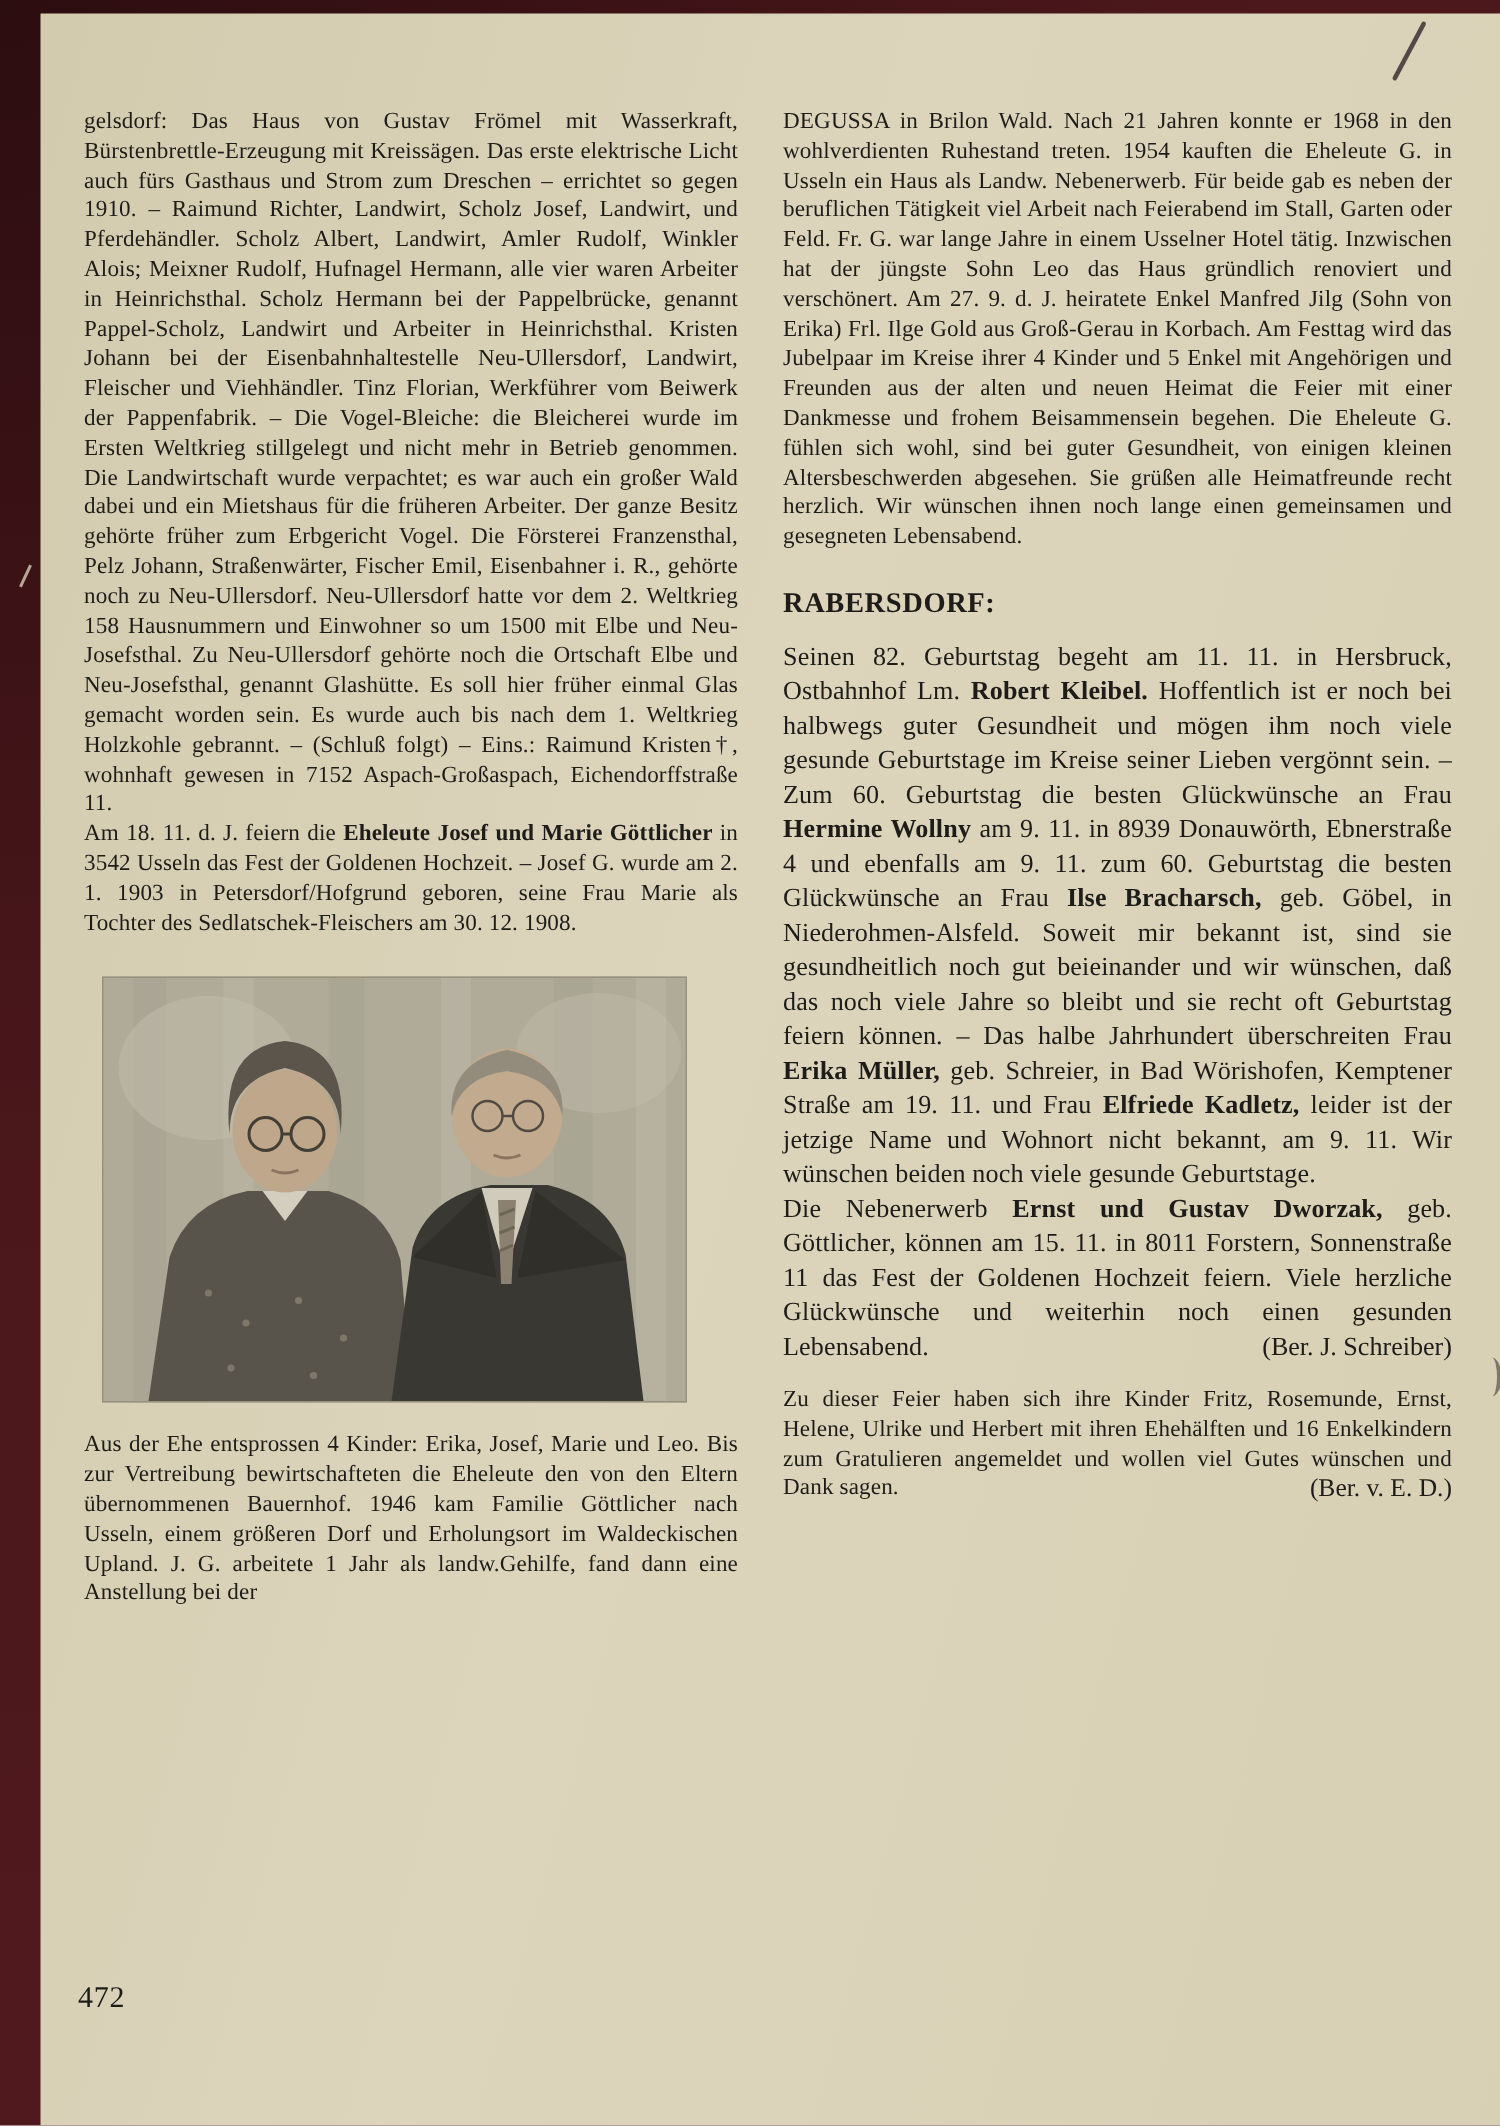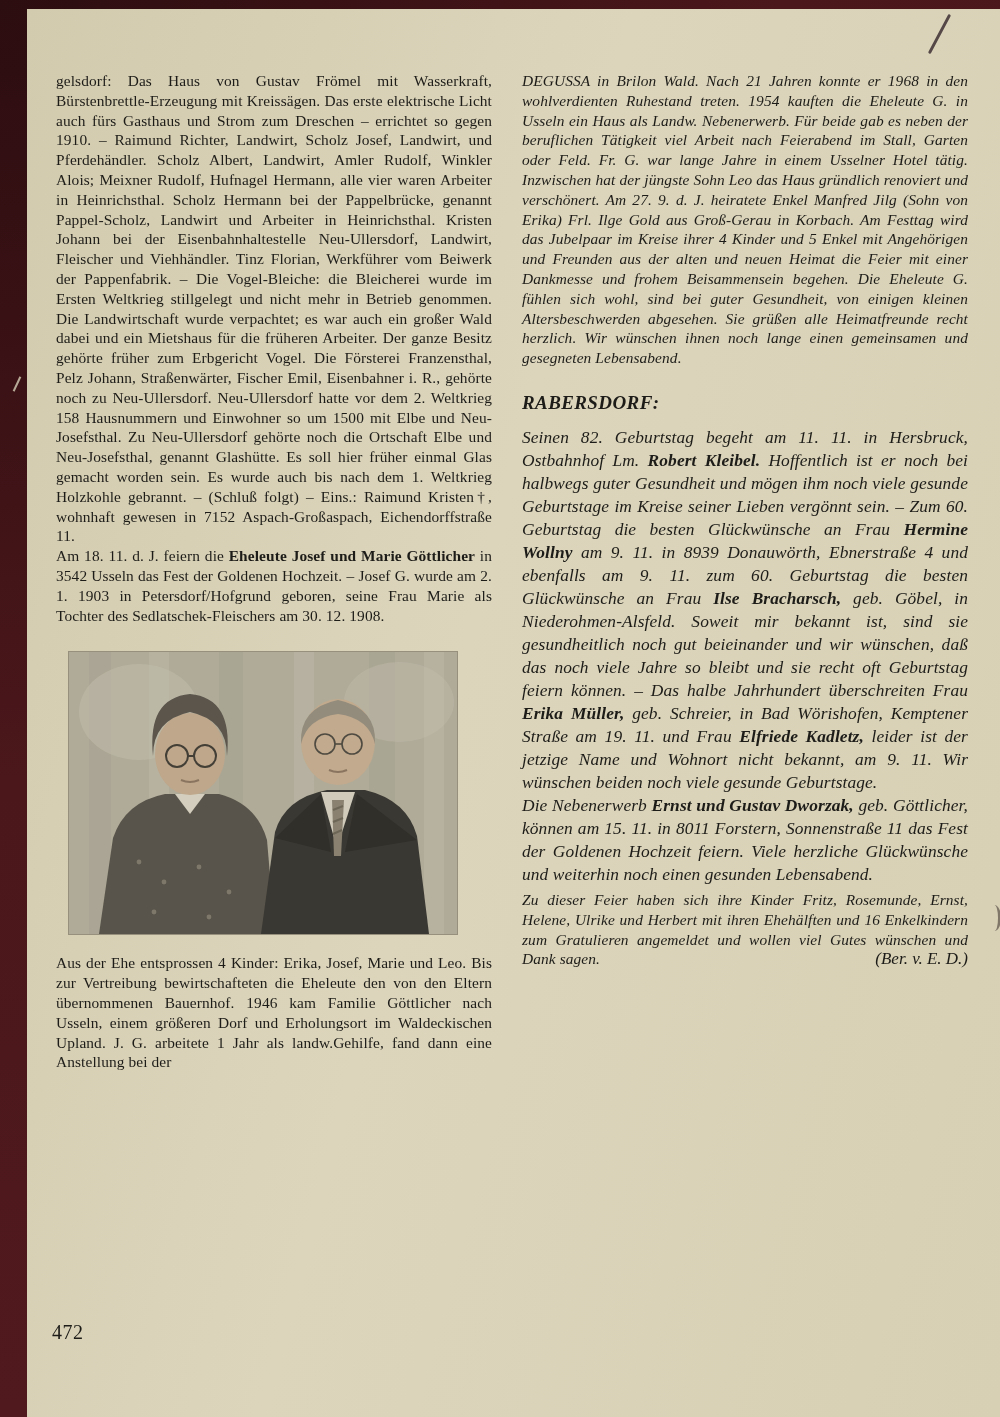--- a/index.html
+++ b/index.html
@@ -11,42 +11,42 @@
   }
   .paper{
     position:absolute;left:27px;top:9px;right:0;bottom:0;
     background:linear-gradient(105deg,#d3cbae 0%,#dcd5bc 45%,#d7d0b4 100%);
   }
   .content{
     padding:62px 0 0 29px;
     display:flex;gap:30px;
   }
   .col-left{width:436px;flex:0 0 436px;}
-  .col-right{width:446px;flex:0 0 446px;font-style:italic;}
+  .col-right{width:446px;flex:0 0 446px;}
   p{margin:0;}
   .body{
     font-size:15.4px;line-height:19.8px;text-align:justify;
     letter-spacing:0.1px;
   }
   .big{
     font-size:17.4px;line-height:23px;
   }
   .h-caps{
     font-size:16.8px;font-weight:bold;letter-spacing:0.4px;
     margin:26px 0 12px 0;
   }
   .h-caps-lg{
     font-size:19px;margin:24px 0 12px 0;
   }
   .h-gh{
     font-size:17.6px;font-weight:bold;margin:16px 0 8px 0;
   }
   .b{font-weight:bold;}
   .para2{margin-top:15px;}
-  .para3{margin-top:4px;}
+  .para3{margin-top:14px;}
   .byline{text-align:right;}
   .byline.big-size{font-size:17.4px;line-height:23px;margin-top:-23px;}
   .byline.small-size{font-size:17px;line-height:19.8px;margin-top:-19.8px;}
   figure.photo{
     margin:26px 0 18px 12px;width:388px;height:282px;
     border:1px solid #96907d;overflow:hidden;background:#b3af9f;
   }
   figure.photo svg{display:block;}
   .page-number{
     position:absolute;left:25px;top:1312px;
@@ -129,20 +129,21 @@
 
     <div class="col-right">
       <p class="body" lang="de">DEGUSSA in Brilon Wald. Nach 21 Jahren konnte er 1968 in den wohlverdienten Ruhestand treten. 1954 kauften die Eheleute G. in Usseln ein Haus als Landw. Nebenerwerb. Für beide gab es neben der beruflichen Tätigkeit viel Arbeit nach Feierabend im Stall, Garten oder Feld. Fr. G. war lange Jahre in einem Usselner Hotel tätig. Inzwischen hat der jüngste Sohn Leo das Haus gründlich renoviert und verschönert. Am 27. 9. d. J. heiratete Enkel Manfred Jilg (Sohn von Erika) Frl. Ilge Gold aus Groß-Gerau in Korbach. Am Festtag wird das Jubelpaar im Kreise ihrer 4 Kinder und 5 Enkel mit Angehörigen und Freunden aus der alten und neuen Heimat die Feier mit einer Dankmesse und frohem Beisammensein begehen. Die Eheleute G. fühlen sich wohl, sind bei guter Gesundheit, von einigen kleinen Altersbeschwerden abgesehen. Sie grüßen alle Heimatfreunde recht herzlich. Wir wünschen ihnen noch lange einen gemeinsamen und gesegneten Lebensabend.</p>
 
       <h2 class="h-caps h-caps-lg">RABERSDORF:</h2>
 
       <p class="body big" lang="de"><span>Seinen 82. Geburtstag begeht am 11. 11. in Hersbruck, Ostbahnhof Lm. </span><span class="b">Robert Kleibel.</span><span> Hoffentlich ist er noch bei halbwegs guter Gesundheit und mögen ihm noch viele gesunde Geburtstage im Kreise seiner Lieben vergönnt sein. – Zum 60. Geburtstag die besten Glückwünsche an Frau </span><span class="b">Hermine Wollny</span><span> am 9. 11. in 8939 Donauwörth, Ebnerstraße 4 und ebenfalls am 9. 11. zum 60. Geburtstag die besten Glückwünsche an Frau </span><span class="b">Ilse Bracharsch,</span><span> geb. Göbel, in Niederohmen-Alsfeld. Soweit mir bekannt ist, sind sie gesundheitlich noch gut beieinander und wir wünschen, daß das noch viele Jahre so bleibt und sie recht oft Geburtstag feiern können. – Das halbe Jahrhundert überschreiten Frau </span><span class="b">Erika Müller,</span><span> geb. Schreier, in Bad Wörishofen, Kemptener Straße am 19. 11. und Frau </span><span class="b">Elfriede Kadletz,</span><span> leider ist der jetzige Name und Wohnort nicht bekannt, am 9. 11. Wir wünschen beiden noch viele gesunde Geburtstage.</span></p>
 
 
       <p class="body big" lang="de"><span>Die Nebenerwerb </span><span class="b">Ernst und Gustav Dworzak,</span><span> geb. Göttlicher, können am 15. 11. in 8011 Forstern, Sonnenstraße 11 das Fest der Goldenen Hochzeit feiern. Viele herzliche Glückwünsche und weiterhin noch einen gesunden Lebensabend.</span></p>
+      <div class="byline big-size">(Ber. J. Schreiber)</div>
 
 
       <p class="body para3" lang="de">Zu dieser Feier haben sich ihre Kinder Fritz, Rosemunde, Ernst, Helene, Ulrike und Herbert mit ihren Ehehälften und 16 Enkelkindern zum Gratulieren angemeldet und wollen viel Gutes wünschen und Dank sagen.</p>
       <div class="byline small-size">(Ber. v. E. D.)</div>
     </div>
 
   </div>
 
   <div class="page-number">472</div>
 </div>

